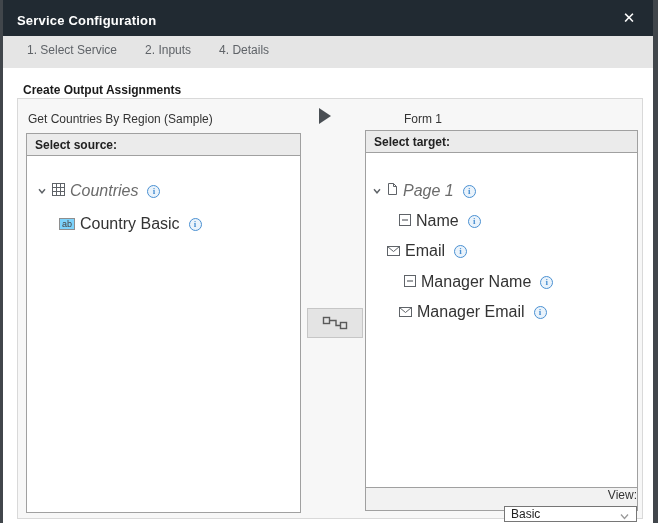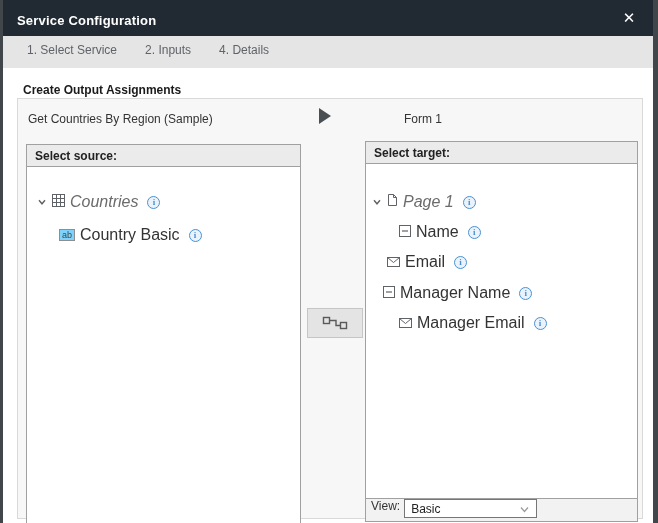--- a/index.html
+++ b/index.html
@@ -48,21 +48,21 @@
   .panel-title { position:absolute; font-size:12px; color:#333; }
   .panel-title.source { left:10px; top:13px; }
   .panel-title.target { left:340px; top:13px;margin-left:46px; }
   .play-arrow {
     position:absolute; left:301px; top:9px; width:0; height:0;
     border-left:12px solid #4a4f54; border-top:8px solid transparent;
     border-bottom:8px solid transparent;
   }
   
   .tree-box {
-    position:absolute; background:#ffffff; border:1px solid #a0a0a0;margin-top:11px;
+    position:absolute; background:#ffffff; border:1px solid #a0a0a0;
   }
   .tree-box.source { left:8px; top:34px; width:275px; height:380px; }
   .tree-box.target { left:347px; top:31px; width:273px; height:381px; }
   .tree-box-header {
     height:22px; background:#ebebeb; border-bottom:1px solid #a0a0a0;
     font-size:12px; font-weight:700; color:#222;
     display:flex; align-items:center; padding-left:8px;
   }
   .tree-body { position:relative; width:100%; }
   .tree-row {
@@ -84,33 +84,33 @@
     width:16px; height:12px; border:1px solid #8e8e8e; background:#7dd3fc;
     font-size:9px; color:#444; line-height:1;
   }
   
   .row-countries { top:26px; left:10px; }
   .row-country-name { top:59px; left:32px; }
   
   .row-page1 { top:29px; left:6px; }
   .row-name { top:59px; left:33px; }
   .row-email { top:89px; left:21px; }
-  .row-mname { top:120px; left:17px; }
+  .row-mname { top:120px; left:38px; }
   .row-memail { top:150px; left:33px; }
   
   .map-button {
     position:absolute; left:289px; top:209px; width:56px; height:30px;
     background:#e4e4e4; border:1px solid #c6c6c6;
     display:flex; align-items:center; justify-content:center; cursor:pointer;
   }
   
   .view-bar {
     position:absolute; left:0; right:0; bottom:0; height:23px;
     background:#f2f2f2; border-top:1px solid #a0a0a0;
-    display:flex; align-items:flex-start; padding-left:5px; gap:4px;
+    display:flex; align-items:flex-end; padding-left:5px; gap:4px;flex-direction:column;
   }
   .view-label { font-size:12px; color:#333; }
   .view-select {
     width:133px; height:19px; background:#ffffff; border:1px solid #767676;
     display:flex; align-items:center; padding-left:6px; position:relative;
     font-size:12px; color:#222; cursor:pointer;
   }
   .view-select .sel-chev { position:absolute; right:6px; top:4px; }
 </style>
 </head>

